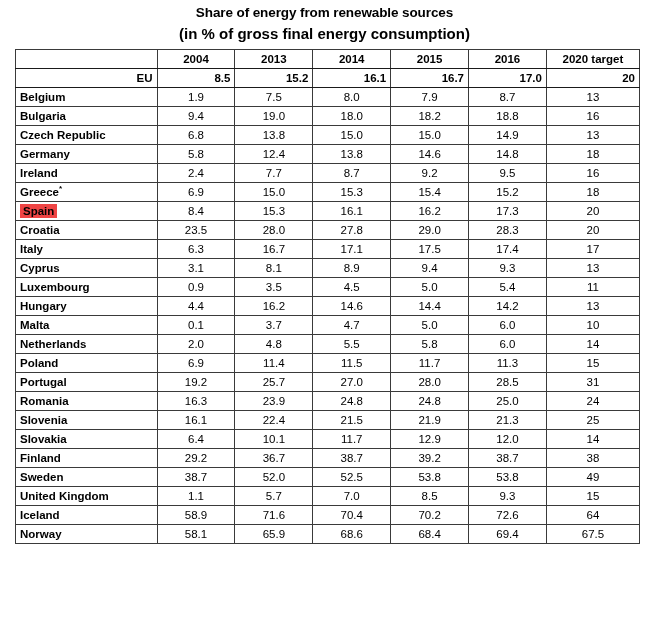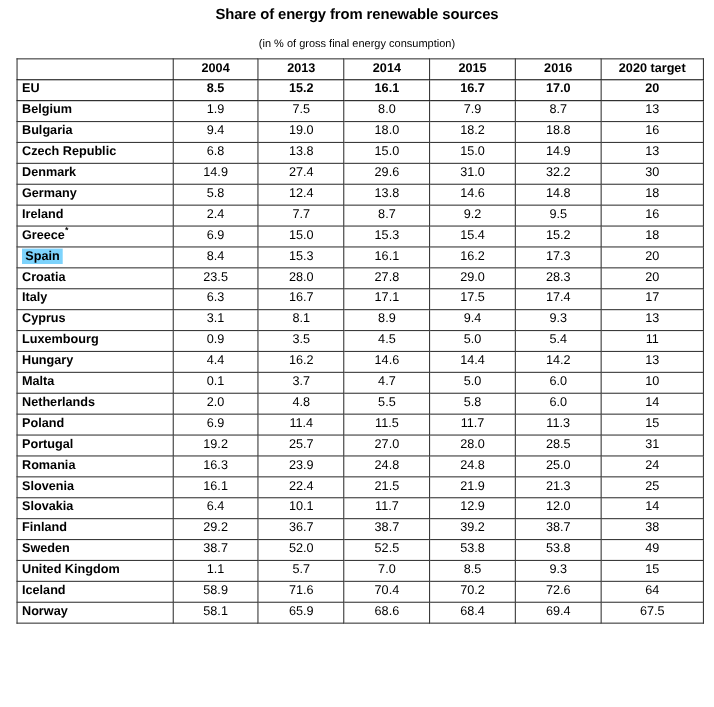--- a/index.html
+++ b/index.html
@@ -26,24 +26,24 @@
     text-align: center;
     padding-top: 5px;
   }
   .main-title {
     font-size: 13.5px;
     font-weight: bold;
     letter-spacing: -0.1px;
     line-height: 1.25;
   }
   .sub-title {
-    font-size: 10px;
-    font-weight: normal;
+    font-size: 15px;
+    font-weight: bold;
     line-height: 1.3;
-    margin-top: 12px;
+    margin-top: 2px;
   }
 
   
   .table-wrap {
     margin: 6px 9px 0 15px;
   }
   table.data {
     border-collapse: collapse;
     table-layout: fixed;
     width: 625px;
@@ -75,35 +75,35 @@
   .country {
     text-align: left;
     font-weight: bold;
     padding-left: 6px;
     white-space: nowrap;
   }
   .num {
     text-align: center;
     font-weight: normal;
   }
-  tr.eu-row td { font-weight: bold; }
+  tr.eu-row td { font-weight: bold; text-align: right; }
   tr.eu-row td { border-bottom: 1.4px solid #1a1a1a; }
 
   .sup {
     font-size: 8px;
     vertical-align: super;
     line-height: 0;
   }
 
   
   .hl {
     background: #ffe800;
   }
   .hl-inline {
-    background: #7dd3fc;
+    background: #ef4444;
     padding: 1px 3px;
   }
 </style>
 </head>
 <body>
 
 <div class="page">
 
   <div class="title-block">
     <div class="main-title">Share of energy from renewable sources</div>
@@ -163,29 +163,20 @@
           <tr>
             <td class="country">Czech Republic</td>
             <td class="num">6.8</td>
             <td class="num">13.8</td>
             <td class="num">15.0</td>
             <td class="num">15.0</td>
             <td class="num">14.9</td>
             <td class="num">13</td>
           </tr>
           <tr>
-            <td class="country">Denmark</td>
-            <td class="num">14.9</td>
-            <td class="num">27.4</td>
-            <td class="num">29.6</td>
-            <td class="num">31.0</td>
-            <td class="num">32.2</td>
-            <td class="num">30</td>
-          </tr>
-          <tr>
             <td class="country">Germany</td>
             <td class="num">5.8</td>
             <td class="num">12.4</td>
             <td class="num">13.8</td>
             <td class="num">14.6</td>
             <td class="num">14.8</td>
             <td class="num">18</td>
           </tr>
           <tr>
             <td class="country">Ireland</td>

